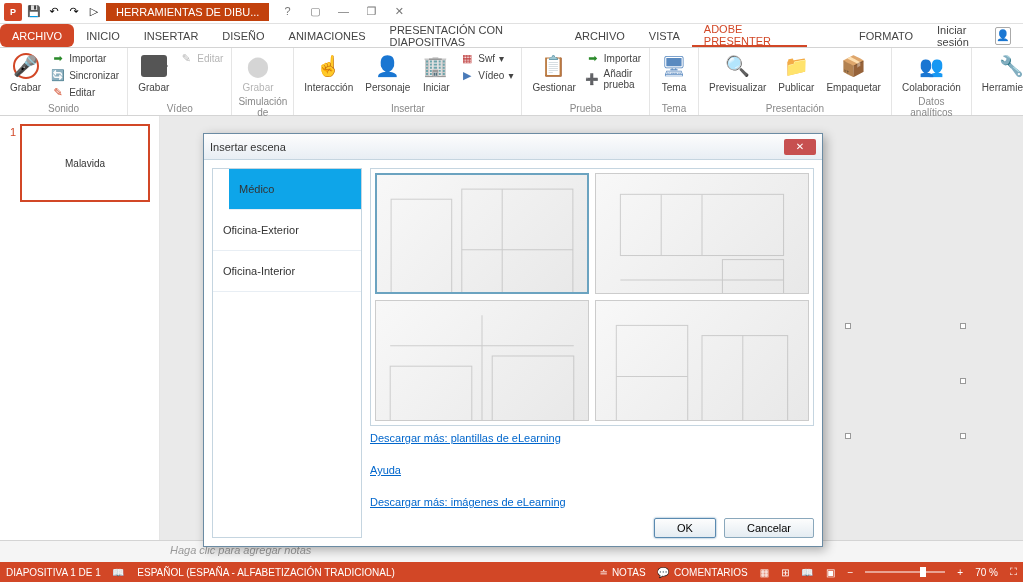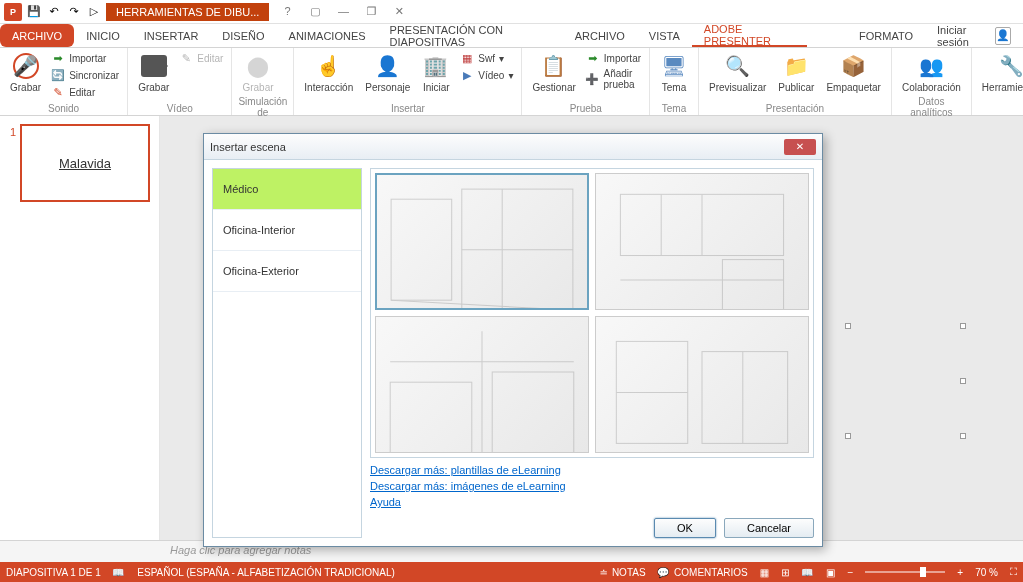--- a/index.html
+++ b/index.html
@@ -38,21 +38,21 @@
 .mic-circle { width: 26px; height: 26px; border: 2px solid #d24726; border-radius: 50%; display: flex; align-items: center; justify-content: center; color: #d24726; }
 .cam-box { width: 26px; height: 22px; background: #555; border-radius: 3px; position: relative; }
 .cam-box::after { content: ''; position: absolute; right: -6px; top: 6px; border: 5px solid transparent; border-left-color: #555; }
 .disabled { opacity: 0.4; }
 
 
 .main { display: flex; height: calc(582px - 24px - 24px - 68px - 22px - 20px); }
 .slides-panel { width: 160px; background: #fff; border-right: 1px solid #e5e5e5; padding: 8px; }
 .slide-thumb { border: 2px solid #d24726; width: 130px; height: 78px; background: #fff; position: relative; margin-left: 12px; display: flex; flex-direction: column; align-items: center; justify-content: center; }
 .slide-num { position: absolute; left: -12px; top: 0; color: #d24726; font-size: 11px; }
-.thumb-title { font-size: 13px; color: #333; text-decoration: underline; }
+.thumb-title { font-size: 10px; color: #333; }
 .thumb-sub { font-size: 5px; color: #888; }
 .slide-area { flex: 1; background: #eaeaea; position: relative; }
 .selection-handles { position: absolute; right: 60px; top: 210px; width: 230px; height: 110px; }
 .handle { width: 6px; height: 6px; background: #fff; border: 1px solid #999; position: absolute; }
 
 
 .notes-bar { height: 22px; background: #f5f5f5; border-top: 1px solid #d4d4d4; padding: 3px 170px; color: #999; font-size: 11px; font-style: italic; }
 
 
 .statusbar { height: 20px; background: #d24726; color: #fff; display: flex; align-items: center; font-size: 10px; padding: 0 6px; gap: 12px; justify-content: space-between; }
@@ -62,27 +62,27 @@
 .zoom-thumb { width: 6px; height: 10px; background: #fff; position: absolute; left: 55px; top: -4px; }
 
 
 .dialog-overlay { position: absolute; left: 203px; top: 133px; width: 620px; height: 414px; background: #fff; border: 1px solid #6b8ba3; box-shadow: 3px 3px 10px rgba(0,0,0,0.3); }
 .dialog-title { height: 26px; background: linear-gradient(#fdfdfd, #e8eef4); display: flex; align-items: center; padding: 0 6px; border-bottom: 1px solid #c5d5e0; }
 .dialog-title-text { flex: 1; color: #333; font-size: 11px; }
 .dialog-close { width: 32px; height: 16px; background: #c75050; color: #fff; display: flex; align-items: center; justify-content: center; font-size: 10px; border-radius: 2px; cursor: pointer; }
 .dialog-body { display: flex; height: calc(100% - 26px); padding: 8px; gap: 8px; }
 .cat-list { width: 150px; border: 1px solid #c5d5e0; background: #fff; }
 .cat-item { padding: 14px 10px; border-bottom: 1px solid #e8eef4; font-size: 11px; color: #333; cursor: pointer; }
-.cat-item.selected { background: #bef264; }
+.cat-item.selected { background: #0ea5e9; margin-left: 16px; }
 .preview-area { flex: 1; display: flex; flex-direction: column; }
 .preview-grid { flex: 1; border: 1px solid #c5d5e0; padding: 4px; display: grid; grid-template-columns: 1fr 1fr; grid-template-rows: 1fr 1fr; gap: 6px; overflow: auto; background: #fff; }
 .scene-thumb { border: 1px solid #ccc; background: linear-gradient(135deg, #f8f8f8 0%, #e8e8e8 100%); position: relative; overflow: hidden; }
 .scene-thumb.sel { border: 2px solid #6ba3c0; }
 .scene-sketch { position: absolute; inset: 4px; opacity: 0.35; }
-.dialog-links { padding: 6px 0; display: flex; flex-direction: column; gap: 4px; justify-content: space-between; }
+.dialog-links { padding: 6px 0; display: flex; flex-direction: column; gap: 20px; justify-content: space-between; }
 .dlg-link { color: #0066cc; text-decoration: underline; font-size: 11px; cursor: pointer; }
 .dialog-buttons { display: flex; justify-content: flex-end; gap: 8px; padding-top: 4px; }
 .dlg-btn { padding: 3px 22px; border: 1px solid #8aa8bc; background: linear-gradient(#fdfdfd, #e4ecf2); font-size: 11px; cursor: pointer; border-radius: 2px; }
 .dlg-btn.primary { border-color: #5a8ab0; box-shadow: 0 0 2px #5a8ab0; }
 
 svg.sketch line, svg.sketch rect { stroke: #888; stroke-width: 0.5; fill: none; }
 </style>
 </head>
 <body>
 
@@ -320,22 +320,22 @@
 </div>
 
 <div class="dialog-overlay">
   <div class="dialog-title">
     <div class="dialog-title-text">Insertar escena</div>
     <div class="dialog-close">✕</div>
   </div>
   <div class="dialog-body">
     <div class="cat-list">
       <div class="cat-item selected">Médico</div>
+      <div class="cat-item">Oficina-Exterior</div>
       <div class="cat-item">Oficina-Interior</div>
-      <div class="cat-item">Oficina-Exterior</div>
     </div>
     <div class="preview-area">
       <div class="preview-grid">
         <div class="scene-thumb sel">
           <svg class="scene-sketch sketch" viewBox="0 0 100 70">
               <rect x="5" y="10" width="30" height="50"></rect>
               <rect x="40" y="5" width="55" height="60"></rect>
               <line x1="40" y1="35" x2="95" y2="35"></line>
               <line x1="60" y1="5" x2="60" y2="65"></line>
               <line x1="5" y1="60" x2="95" y2="65"></line>
@@ -362,22 +362,22 @@
           <svg class="scene-sketch sketch" viewBox="0 0 100 70">
               <rect x="8" y="10" width="35" height="50"></rect>
               <rect x="50" y="15" width="42" height="45"></rect>
               <line x1="8" y1="35" x2="43" y2="35"></line>
               <line x1="70" y1="15" x2="70" y2="60"></line>
             </svg>
         </div>
       </div>
       <div class="dialog-links">
         <a class="dlg-link">Descargar más: plantillas de eLearning</a>
+        <a class="dlg-link">Ayuda</a>
         <a class="dlg-link">Descargar más: imágenes de eLearning</a>
-        <a class="dlg-link">Ayuda</a>
       </div>
       <div class="dialog-buttons">
         <button class="dlg-btn primary">OK</button>
         <button class="dlg-btn">Cancelar</button>
       </div>
     </div>
   </div>
 </div>
 
 </body></html>

